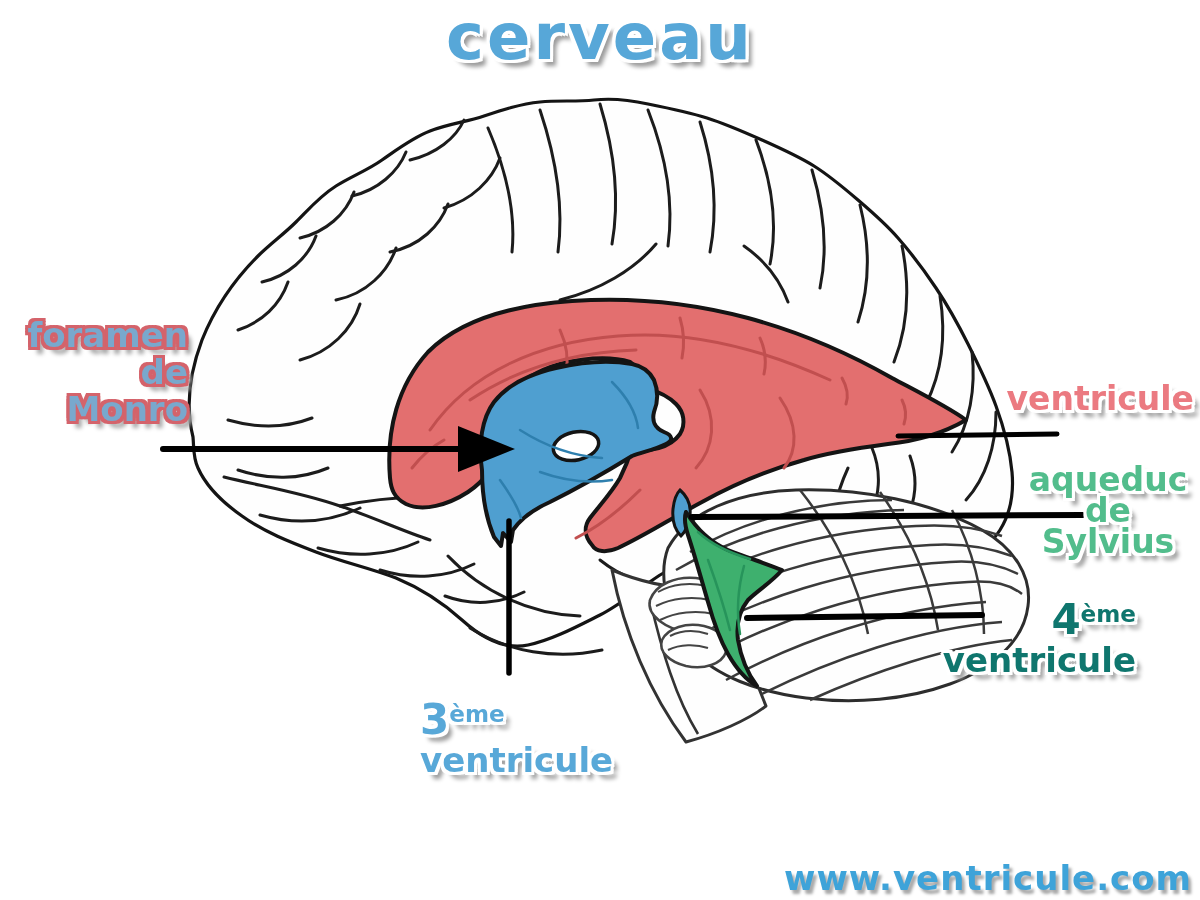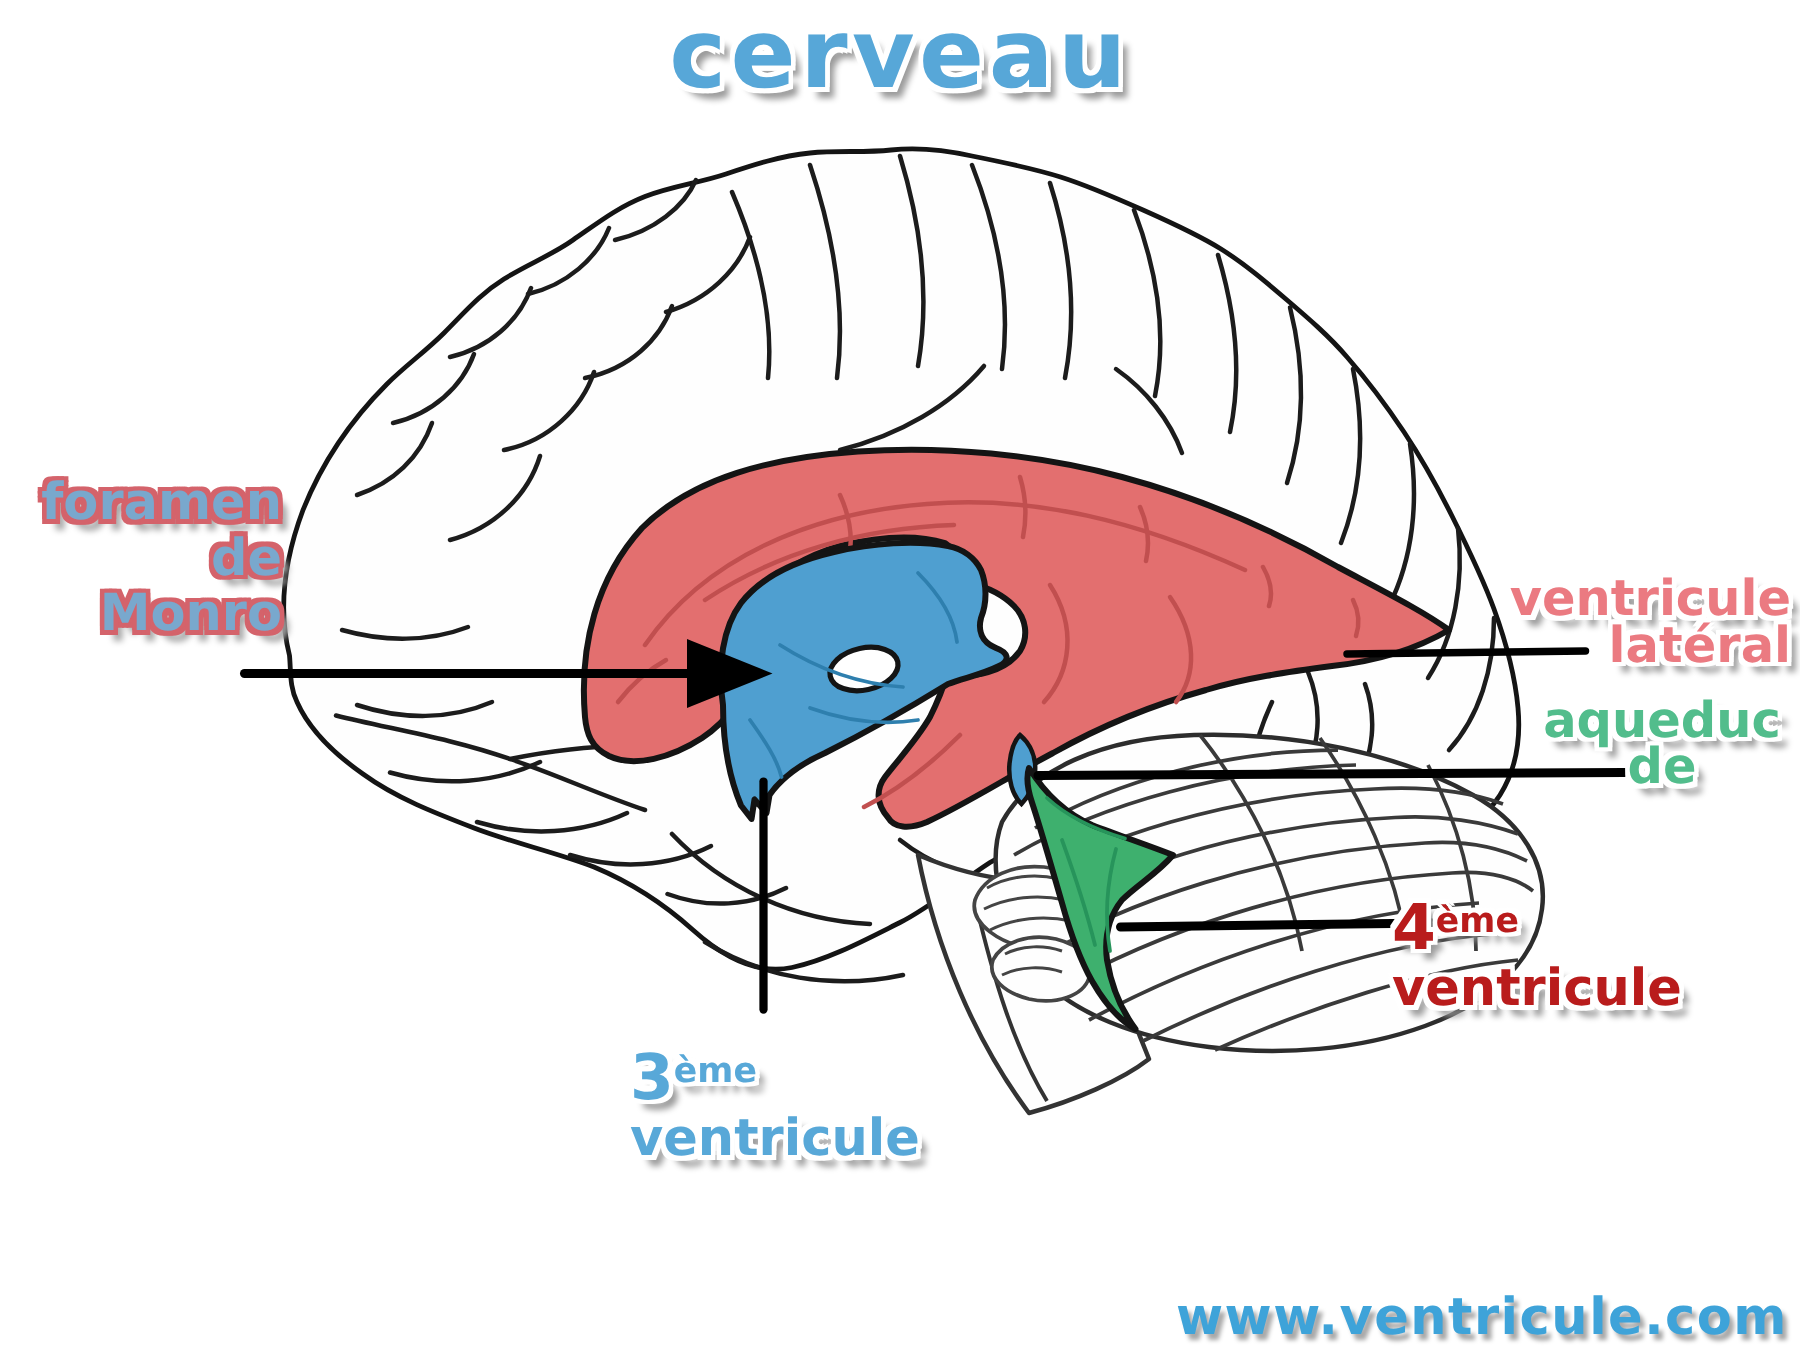--- a/index.html
+++ b/index.html
@@ -26,21 +26,21 @@
       -3px  3px 0 #d4636b, 0  3px 0 #d4636b, 3px 3px 0 #d4636b,
       6px 7px 4px #a5a5a5;
   }
   .title{
     left:0;top:0;width:100%;text-align:center;
     font-size:64px;letter-spacing:3px;color:#57a7d8;
   }
   .foramen{left:0;top:317px;width:188px;text-align:right;font-size:34px;line-height:37px;color:#79a8cd;}
   .lateral{right:6px;top:383px;text-align:right;font-size:33px;line-height:31px;color:#eb7a81;}
   .aqueduc{right:6px;top:464px;width:172px;text-align:center;font-size:33px;line-height:31px;color:#52bd8c;}
-  .fourth{left:928px;top:592px;width:208px;text-align:left;color:#b91c1c;}
+  .fourth{left:928px;top:592px;width:208px;text-align:right;color:#0f766e;}
   .third{left:420px;top:692px;width:220px;text-align:left;color:#58a8d8;}
   .numline{font-size:42px;line-height:44px;}
   .numline sup{font-size:0.55em;vertical-align:0.5em;letter-spacing:0px;}
   .wordline{font-size:34px;line-height:36px;}
   .watermark{
     position:absolute;right:8px;top:858px;z-index:5;
     font-size:34px;font-weight:bold;letter-spacing:1px;color:#3ea3d9;
     text-shadow:3px 4px 3px #a9a9a9;
   }
 </style>
@@ -231,26 +231,26 @@
   <div class="lbl title ow">cerveau</div>
 
   <div class="lbl foramen orw">
     <div>foramen</div>
     <div>de</div>
     <div>Monro</div>
   </div>
 
   <div class="lbl lateral ow">
     <div>ventricule</div>
-    <div>latéral</div>
   </div>
 
   <div class="lbl aqueduc ow">
     <div>aqueduc</div>
     <div>de</div>
+    <div>Sylvius</div>
   </div>
 
   <div class="lbl fourth ow">
     <div class="numline"><span>4</span><sup>ème</sup></div>
     <div class="wordline">ventricule</div>
   </div>
 
   <div class="lbl third ow">
     <div class="numline"><span>3</span><sup>ème</sup></div>
     <div class="wordline">ventricule</div>

